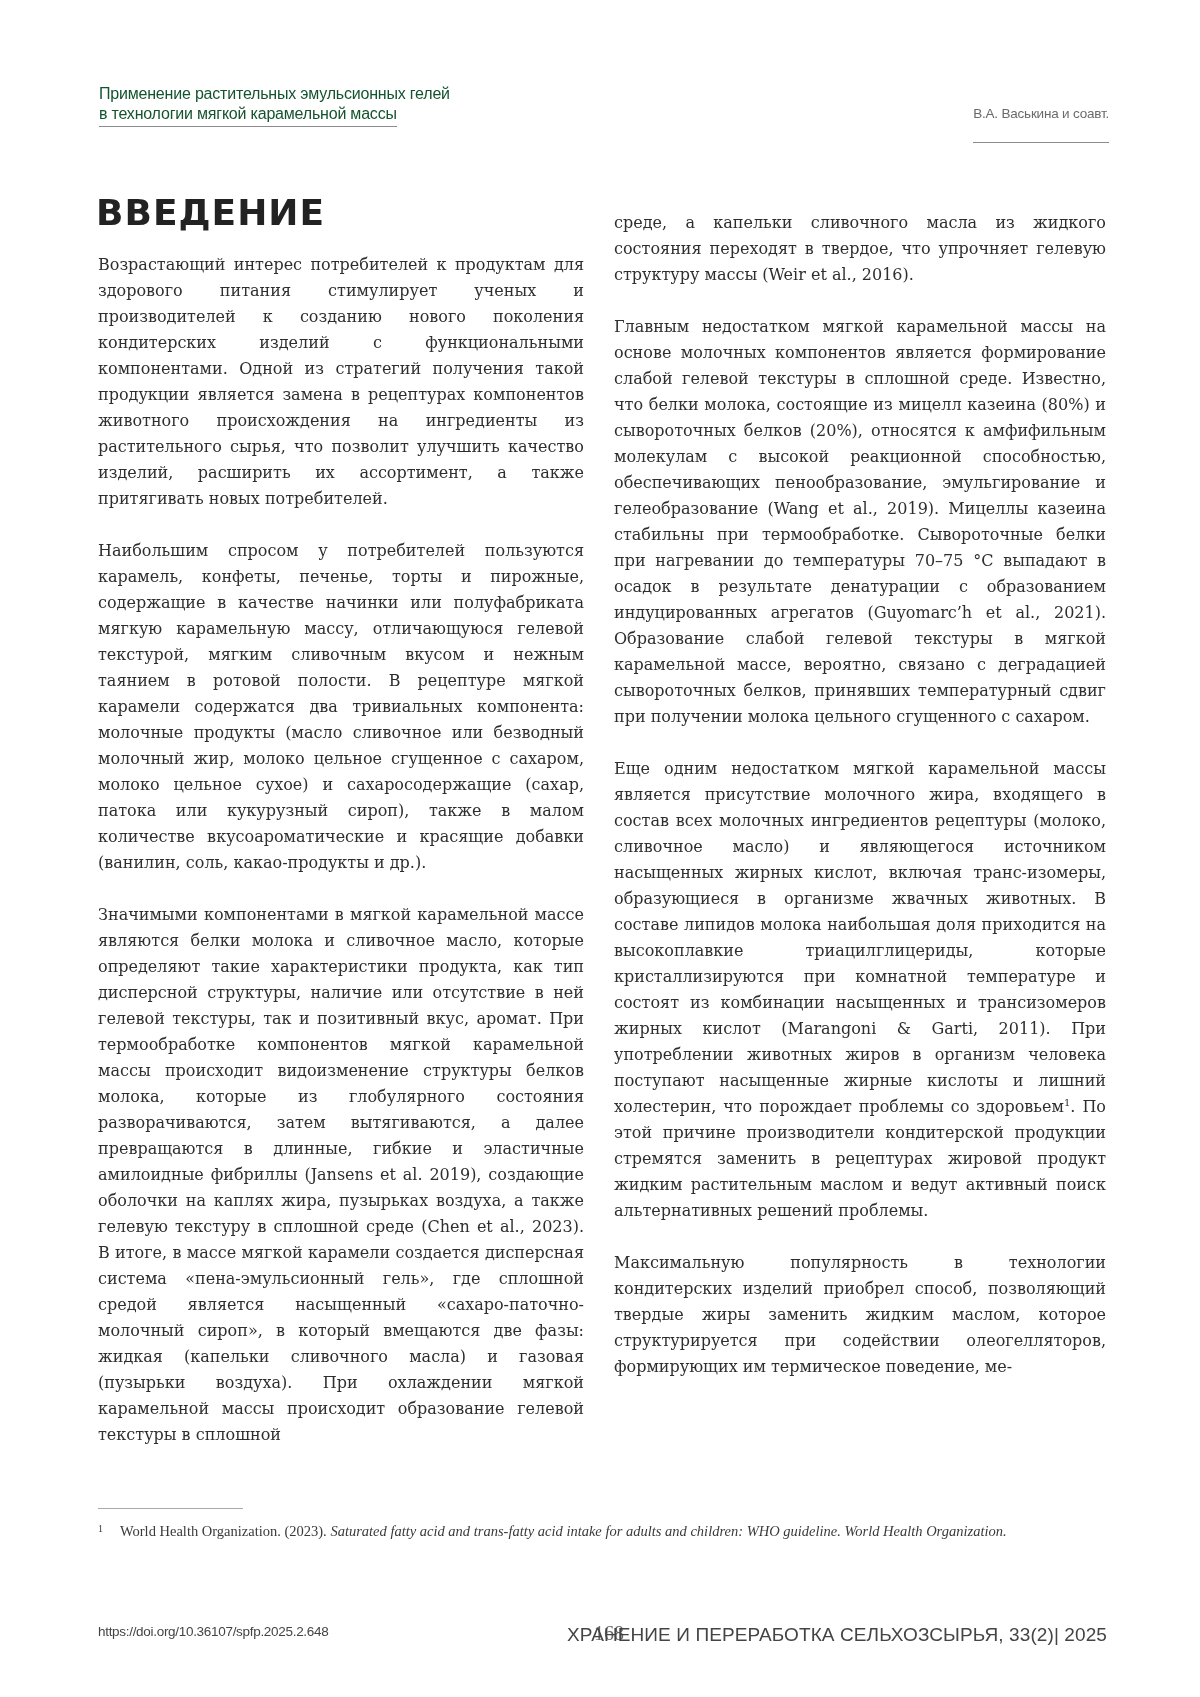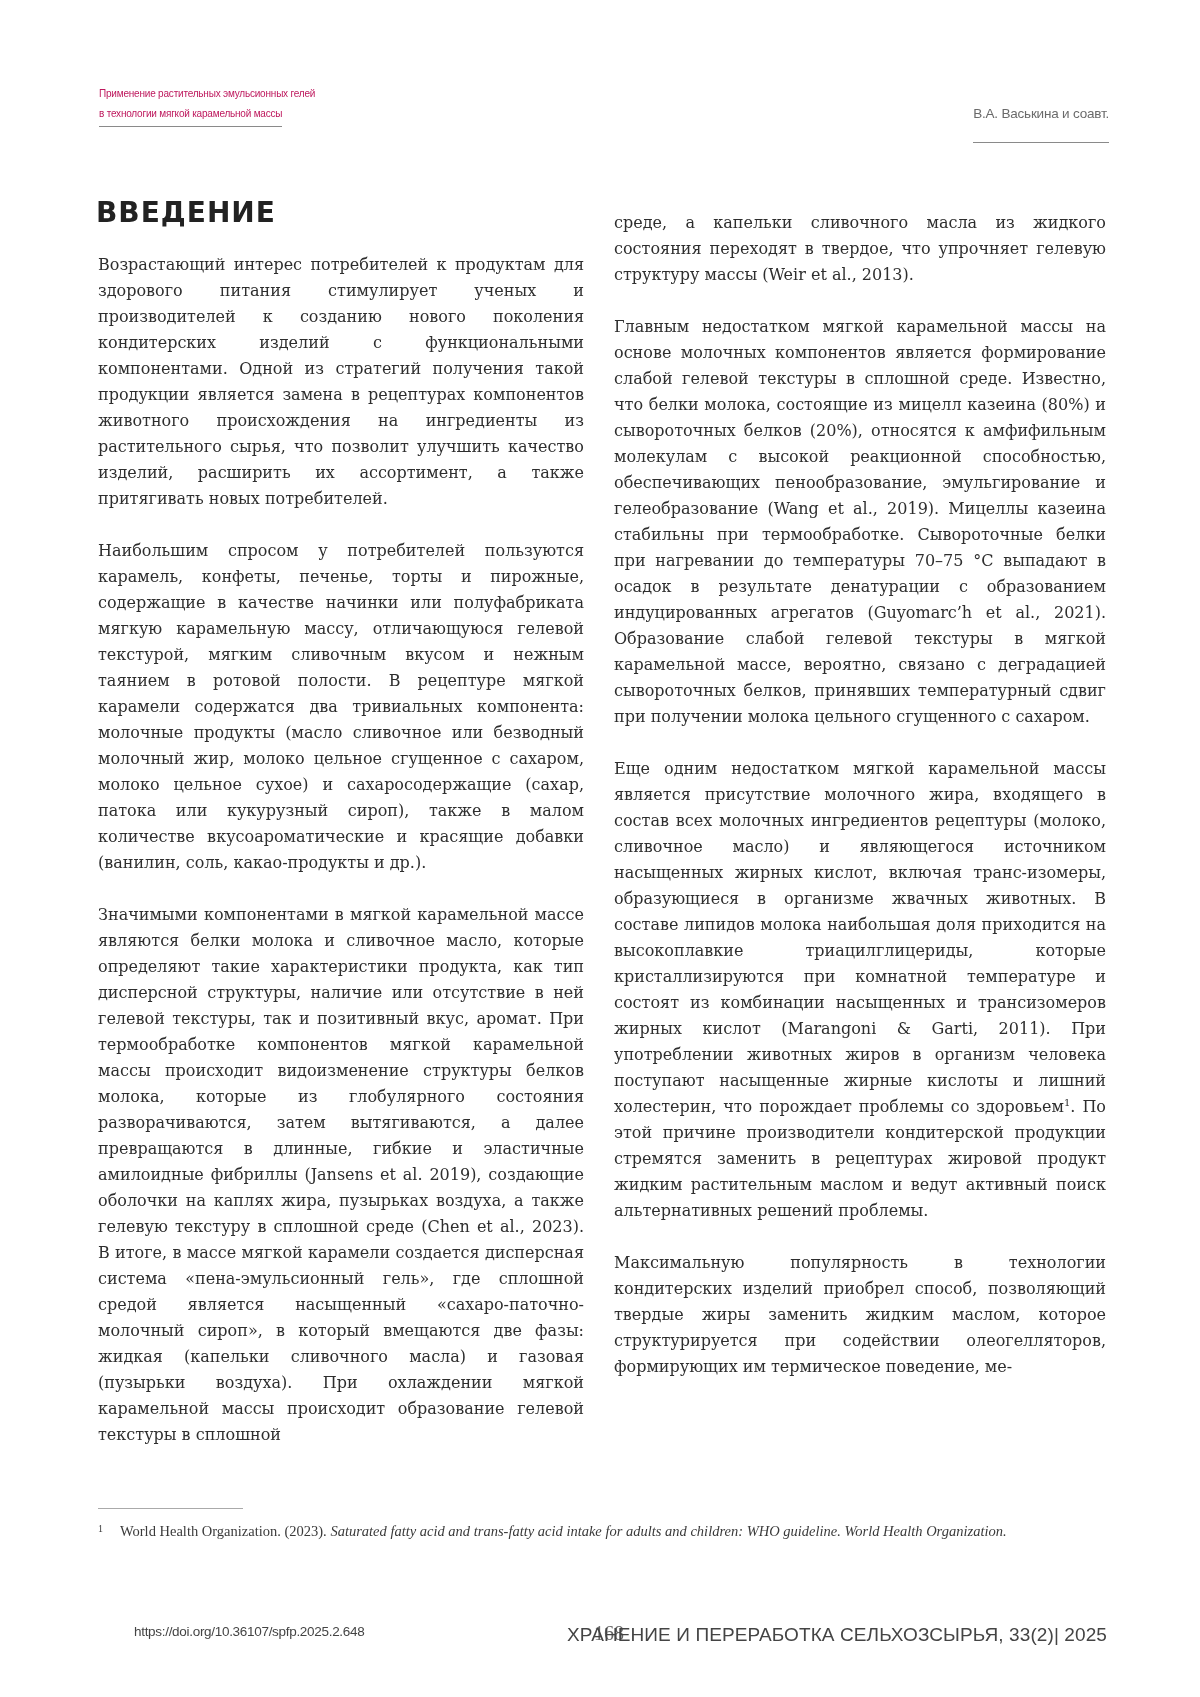--- a/index.html
+++ b/index.html
@@ -1,37 +1,37 @@
 <!DOCTYPE html>
 <html><head>
 <meta charset="utf-8">
 <style>
   html, body { margin: 0; padding: 0; background: #ffffff; }
   body { width: 1200px; height: 1697px; position: relative; overflow: hidden; color: #2b2b2b; }
   .running-head { position: absolute; top: 84px; left: 91px; right: 91px; height: 44px; }
-  .rh-left { position: absolute; left: 8px; top: 0; font-family: "Liberation Sans", sans-serif; font-size: 10px; line-height: 20px; color: #be185d; letter-spacing: -0.2px; }
+  .rh-left { position: absolute; left: 8px; top: 0; font-family: "Liberation Sans", sans-serif; font-size: 16px; line-height: 20px; color: #14532d; letter-spacing: -0.2px; }
   .rh-left .line2 { display: inline-block; border-bottom: 1.5px solid #8a8a8a; padding-bottom: 2px; }
   .rh-right { position: absolute; right: 0; top: 20px; font-family: "Liberation Sans", sans-serif; font-size: 13.5px; line-height: 20px; color: #6a6a6a; border-bottom: 1.5px solid #8a8a8a; padding-bottom: 18px; letter-spacing: -0.2px; }
 
   .col { position: absolute; top: 196px; font-family: "DejaVu Serif", serif; font-size: 16px; line-height: 26px; color: #2e2e2e; text-align: justify; }
   .col-left { left: 98px; width: 486px; }
   .col-right { left: 614px; width: 492px; top: 210px; }
-  .section-heading { font-family: "DejaVu Sans", sans-serif; font-weight: bold; font-size: 28px; letter-spacing: 1px; color: #222; margin: 0 0 22px -2px; line-height: 34px; }
+  .section-heading { font-family: "DejaVu Sans", sans-serif; font-weight: bold; font-size: 36px; letter-spacing: 1px; color: #222; margin: 0 0 22px -2px; line-height: 34px; }
   .col p { margin: 0 0 26px 0; hyphens: auto; }
   .col p:last-child { margin-bottom: 5px; }
   sup { font-size: 10px; line-height: 0; }
 
   .footnote-rule { position: absolute; left: 98px; top: 1508px; width: 145px; border-top: 1.5px solid #aaaaaa; }
   .footnote { position: absolute; left: 98px; top: 1520px; width: 1010px; font-family: "Liberation Serif", serif; font-size: 14.5px; line-height: 23px; color: #3a3a3a; }
   .footnote .fn-num { position: absolute; left: 0; top: -3px; font-size: 10px; }
   .footnote .fn-text { display: block; padding-left: 22px; text-indent: 0; }
   .footnote em { font-style: italic; text-align: right; }
 
   .page-footer { position: absolute; top: 1622px; left: 98px; right: 93px; height: 24px; font-family: "Liberation Sans", sans-serif; color: #444; }
-  .doi { position: absolute; left: 0; top: 2px; font-size: 13.5px; letter-spacing: -0.3px; margin-left: 36px; }
+  .doi { position: absolute; left: 0; top: 2px; font-size: 13.5px; letter-spacing: -0.3px; }
   .page-number { position: absolute; left: 496px; top: 0; font-family: "Liberation Serif", serif; font-size: 20px; color: #666; }
   .journal { position: absolute; right: 0; top: 2px; font-size: 19px; letter-spacing: 0.1px; }
 </style>
 </head>
 <body>
 
 <header class="running-head">
   <div class="rh-left">
     <div>Применение растительных эмульсионных гелей</div>
     <div class="line2">в технологии мягкой карамельной массы</div>
@@ -40,21 +40,21 @@
 </header>
 
 <section class="col col-left">
   <h2 class="section-heading">ВВЕДЕНИЕ</h2>
   <p>Возрастающий интерес потребителей к продуктам для здорового питания стимулирует ученых и производителей к созданию нового поколения кондитерских изделий с функциональными компонентами. Одной из стратегий получения такой продукции является замена в рецептурах компонентов животного происхождения на ингредиенты из растительного сырья, что позволит улучшить качество изделий, расширить их ассортимент, а также притягивать новых потребителей.</p>
   <p>Наибольшим спросом у потребителей пользуются карамель, конфеты, печенье, торты и пирожные, содержащие в качестве начинки или полуфабриката мягкую карамельную массу, отличающуюся гелевой текстурой, мягким сливочным вкусом и нежным таянием в ротовой полости. В рецептуре мягкой карамели содержатся два тривиальных компонента: молочные продукты (масло сливочное или безводный молочный жир, молоко цельное сгущенное с сахаром, молоко цельное сухое) и сахаросодержащие (сахар, патока или кукурузный сироп), также в малом количестве вкусоароматические и красящие добавки (ванилин, соль, какао-продукты и др.).</p>
   <p>Значимыми компонентами в мягкой карамельной массе являются белки молока и сливочное масло, которые определяют такие характеристики продукта, как тип дисперсной структуры, наличие или отсутствие в ней гелевой текстуры, так и позитивный вкус, аромат. При термообработке компонентов мягкой карамельной массы происходит видоизменение структуры белков молока, которые из глобулярного состояния разворачиваются, затем вытягиваются, а далее превращаются в длинные, гибкие и эластичные амилоидные фибриллы (Jansens et al. 2019), создающие оболочки на каплях жира, пузырьках воздуха, а также гелевую текстуру в сплошной среде (Chen et al., 2023). В итоге, в массе мягкой карамели создается дисперсная система «пена-эмульсионный гель», где сплошной средой является насыщенный «сахаро-паточно-молочный сироп», в который вмещаются две фазы: жидкая (капельки сливочного масла) и газовая (пузырьки воздуха). При охлаждении мягкой карамельной массы происходит образование гелевой текстуры в сплошной</p>
 </section>
 
 <section class="col col-right">
-  <p>среде, а капельки сливочного масла из жидкого состояния переходят в твердое, что упрочняет гелевую структуру массы (Weir et al., 2013).</p>
+  <p>среде, а капельки сливочного масла из жидкого состояния переходят в твердое, что упрочняет гелевую структуру массы (Weir et al., 2016).</p>
   <p>Главным недостатком мягкой карамельной массы на основе молочных компонентов является формирование слабой гелевой текстуры в сплошной среде. Известно, что белки молока, состоящие из мицелл казеина (80%) и сывороточных белков (20%), относятся к амфифильным молекулам с высокой реакционной способностью, обеспечивающих пенообразование, эмульгирование и гелеобразование (Wang et al., 2019). Мицеллы казеина стабильны при термообработке. Сывороточные белки при нагревании до температуры 70–75 °C выпадают в осадок в результате денатурации с образованием индуцированных агрегатов (Guyomarc’h et al., 2021). Образование слабой гелевой текстуры в мягкой карамельной массе, вероятно, связано с деградацией сывороточных белков, принявших температурный сдвиг при получении молока цельного сгущенного с сахаром.</p>
   <p><span>Еще одним недостатком мягкой карамельной массы является присутствие молочного жира, входящего в состав всех молочных ингредиентов рецептуры (молоко, сливочное масло) и являющегося источником насыщенных жирных кислот, включая транс-изомеры, образующиеся в организме жвачных животных. В составе липидов молока наибольшая доля приходится на высокоплавкие триацилглицериды, которые кристаллизируются при комнатной температуре и состоят из комбинации насыщенных и трансизомеров жирных кислот (Marangoni &amp; Garti, 2011). При употреблении животных жиров в организм человека поступают насыщенные жирные кислоты и лишний холестерин, что порождает проблемы со здоровьем</span><sup>1</sup><span>. По этой причине производители кондитерской продукции стремятся заменить в рецептурах жировой продукт жидким растительным маслом и ведут активный поиск альтернативных решений проблемы.</span></p>
   <p>Максимальную популярность в технологии кондитерских изделий приобрел способ, позволяющий твердые жиры заменить жидким маслом, которое структурируется при содействии олеогелляторов, формирующих им термическое поведение, ме-</p>
 </section>
 
 <div class="footnote-rule"></div>
 <div class="footnote">
   <span class="fn-num">1</span>
   <span class="fn-text"><span>World Health Organization. (2023). </span><em>Saturated fatty acid and trans-fatty acid intake for adults and children: WHO guideline. World Health Organization.</em></span>
 </div>

